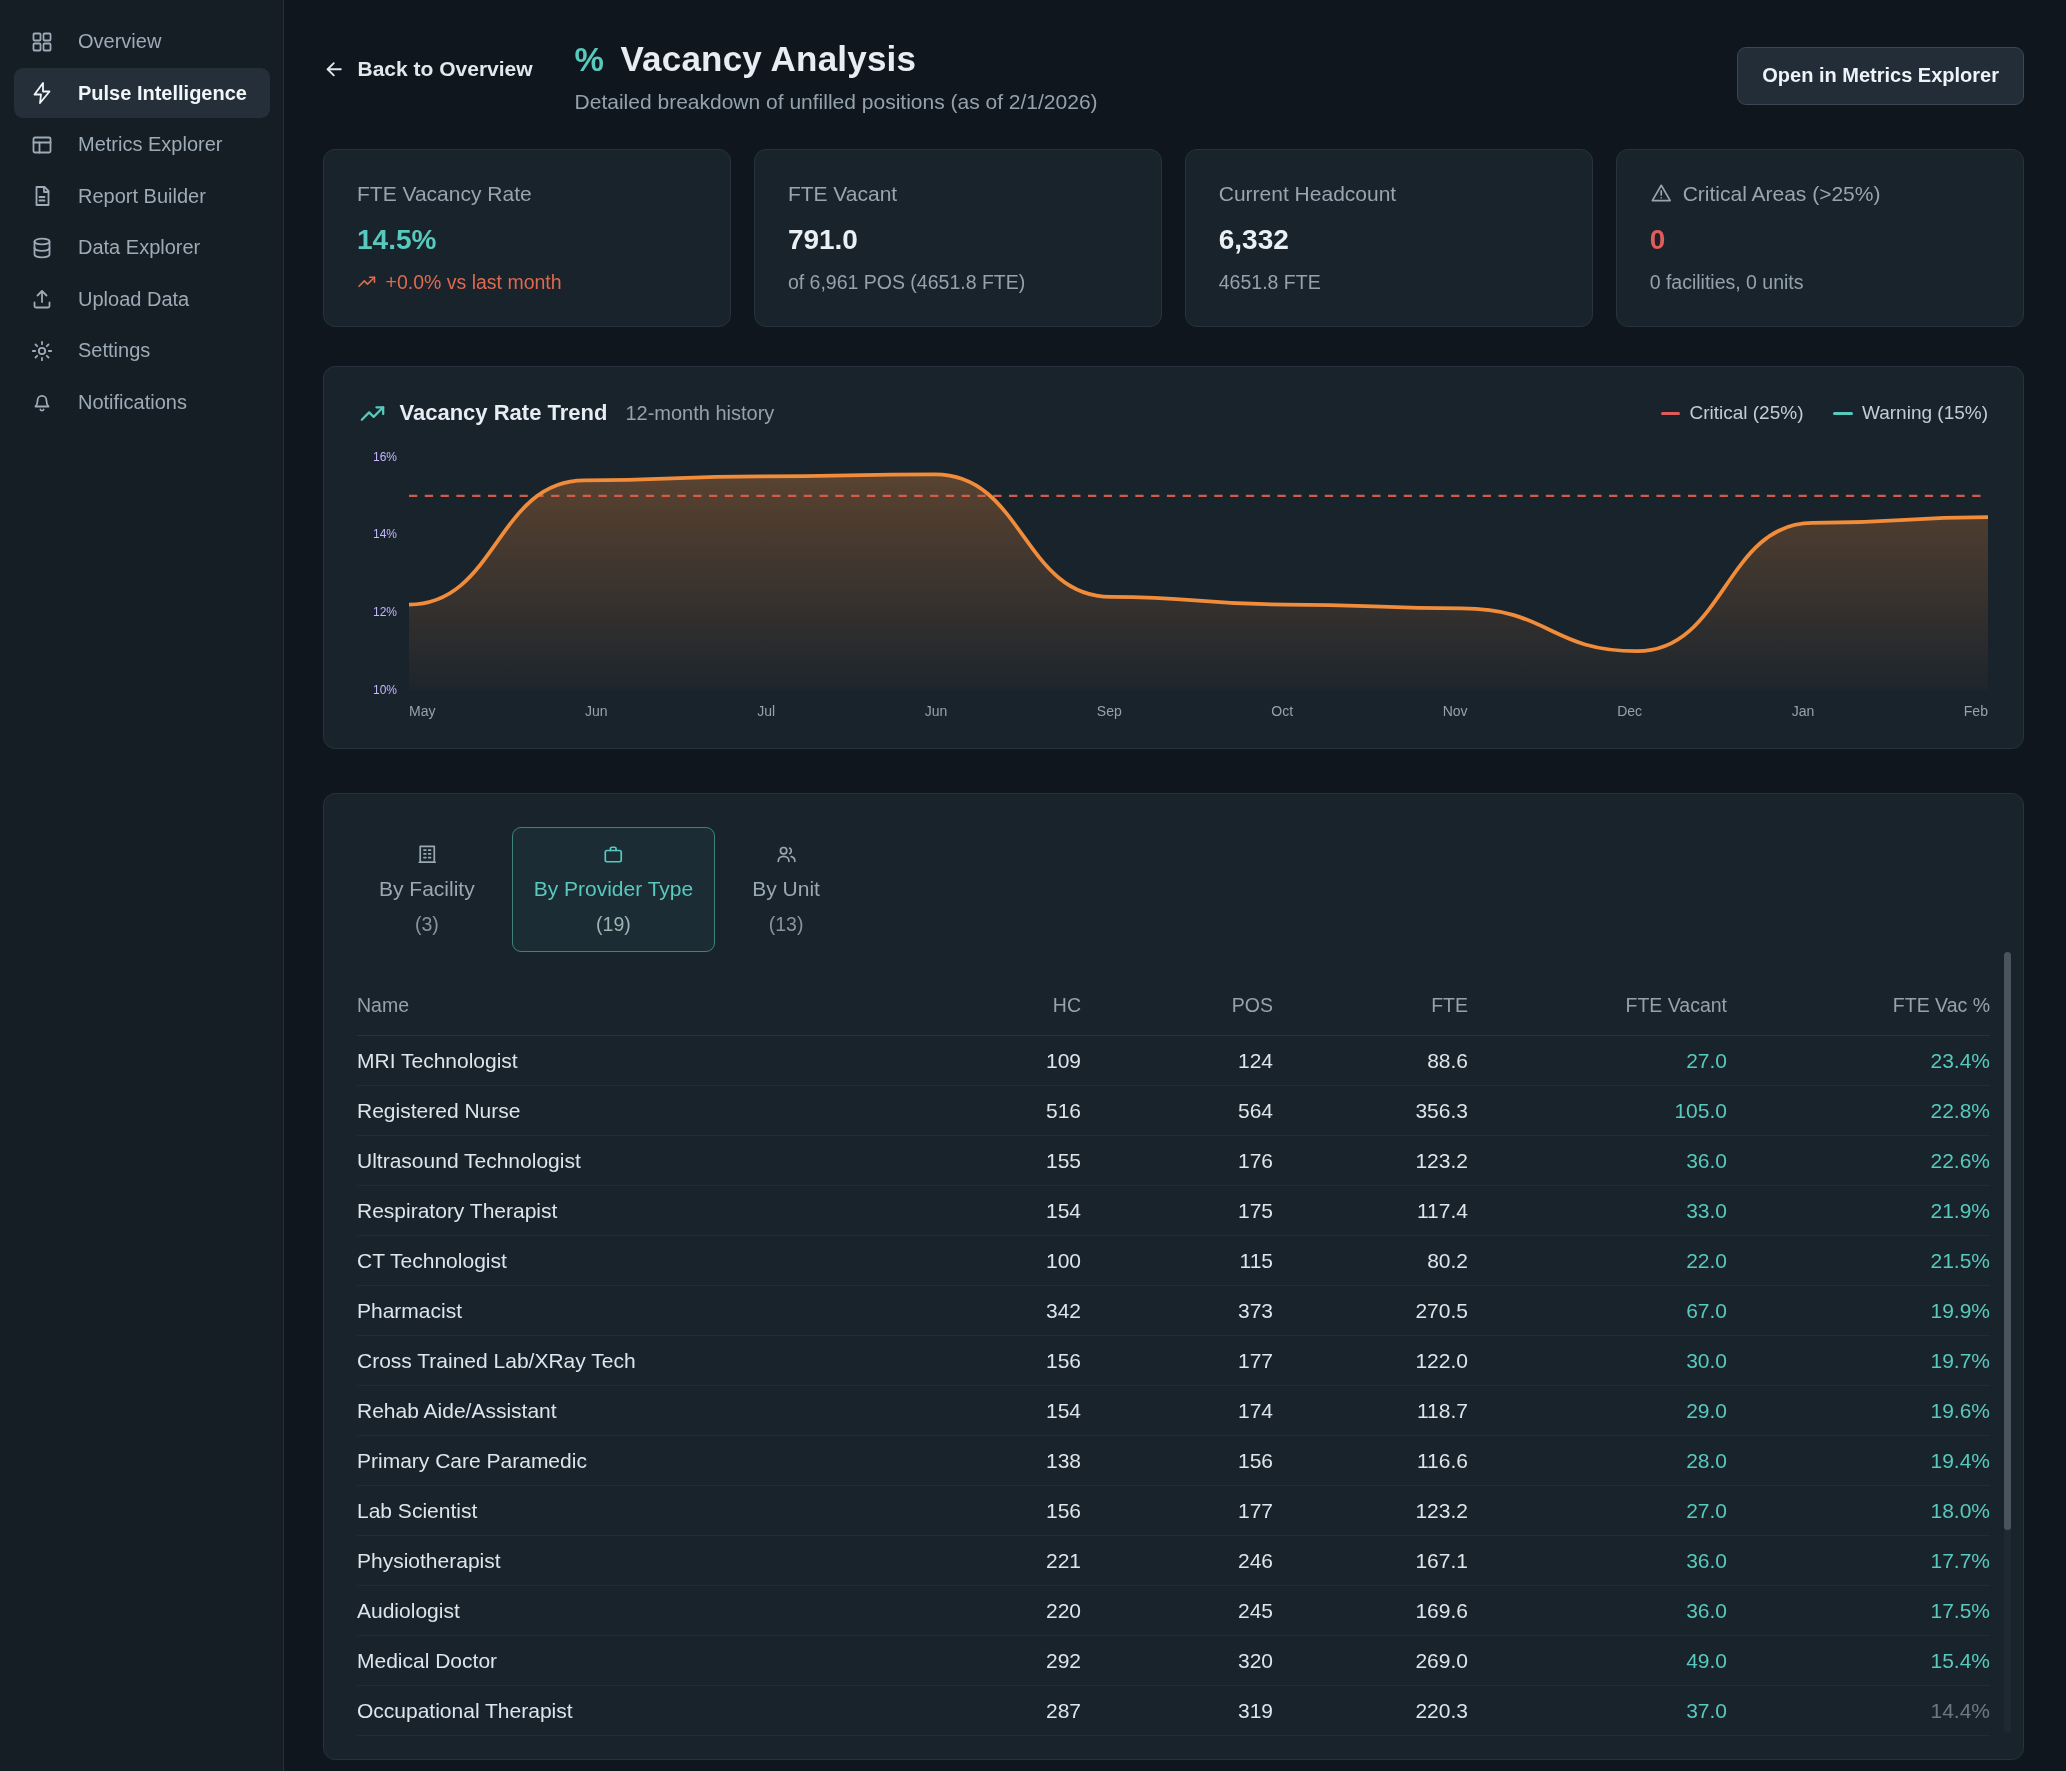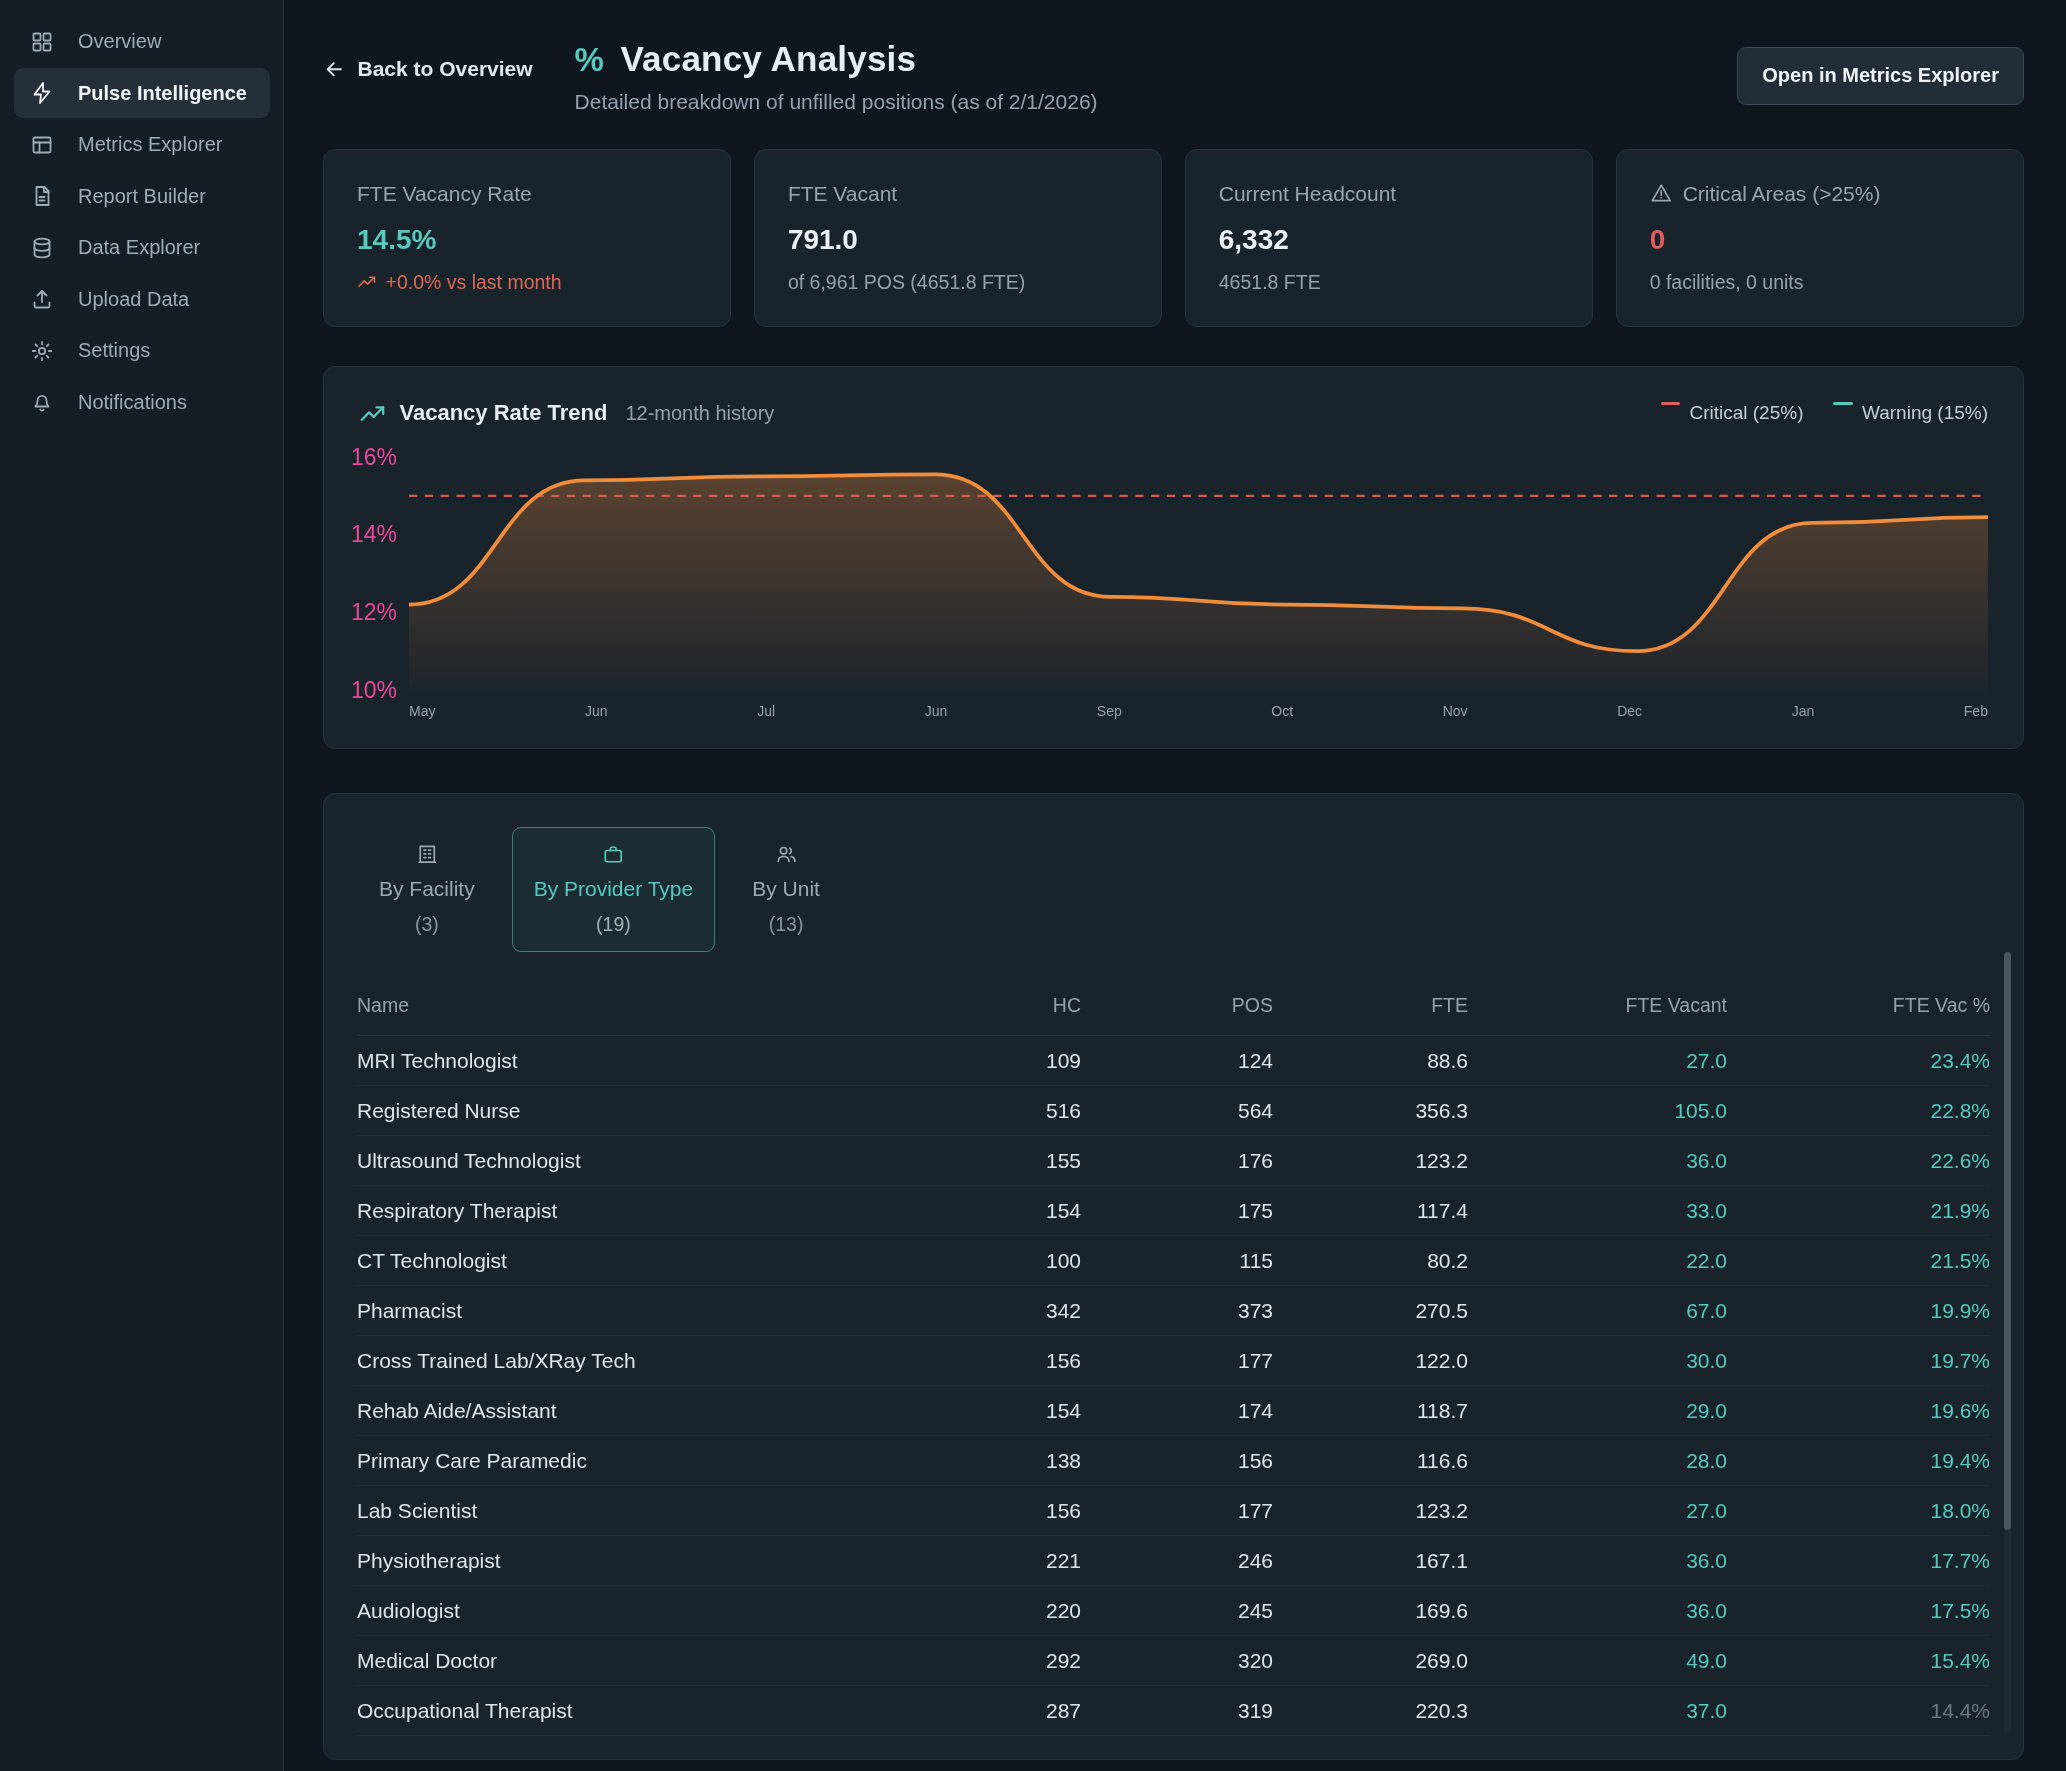--- a/index.html
+++ b/index.html
@@ -61,25 +61,25 @@
   .kpi-sub.delta { color:#dd6a4f; display:flex; align-items:center; gap:9px; }
   .kpi-sub.delta svg { width:19.5px; height:19.5px; }
 
   
   .chart-card { margin-top:39px; padding:33px 35px 22.5px; }
   .chart-header { display:flex; align-items:center; gap:13.5px; }
   .chart-header svg.trend { width:27px; height:27px; color:#57c9bd; }
   .chart-title { font-size:22px; font-weight:700; }
   .chart-sub { font-size:20px; color:#94a2ad; margin-left:4.5px; }
   .legend { margin-left:auto; display:flex; align-items:center; gap:30px; font-size:19px; color:#c4cdd5; }
-  .legend-item { display:flex; align-items:flex-start; gap:9px; }
+  .legend-item { display:flex; align-items:center; gap:9px; }
   .legend-dash { width:19.5px; height:3px; border-radius:1.5px; }
 
   .chart-body { display:flex; margin-top:30px; }
-  .y-axis { width:50px; position:relative; height:233px; font-size:23px; color:#ec4899; }
+  .y-axis { width:50px; position:relative; height:233px; font-size:12px; color:#c4b5fd; }
   .y-axis span { position:absolute; right:12px; transform:translateY(-50%); }
   .plot { flex:1; }
   .plot svg { width:100%; height:233px; display:block; }
   .x-axis { display:flex; justify-content:space-between; margin:13.5px 0 6px 50px; font-size:14px; color:#94a2ad; }
 
   
   .table-card { margin-top:44px; padding:30px 33px 22.5px; position:relative; }
   .tabs { display:flex; align-items:center; gap:15px; margin:3px 0 28.6px; }
   .tab {
     display:flex; align-items:center; gap:12px;

